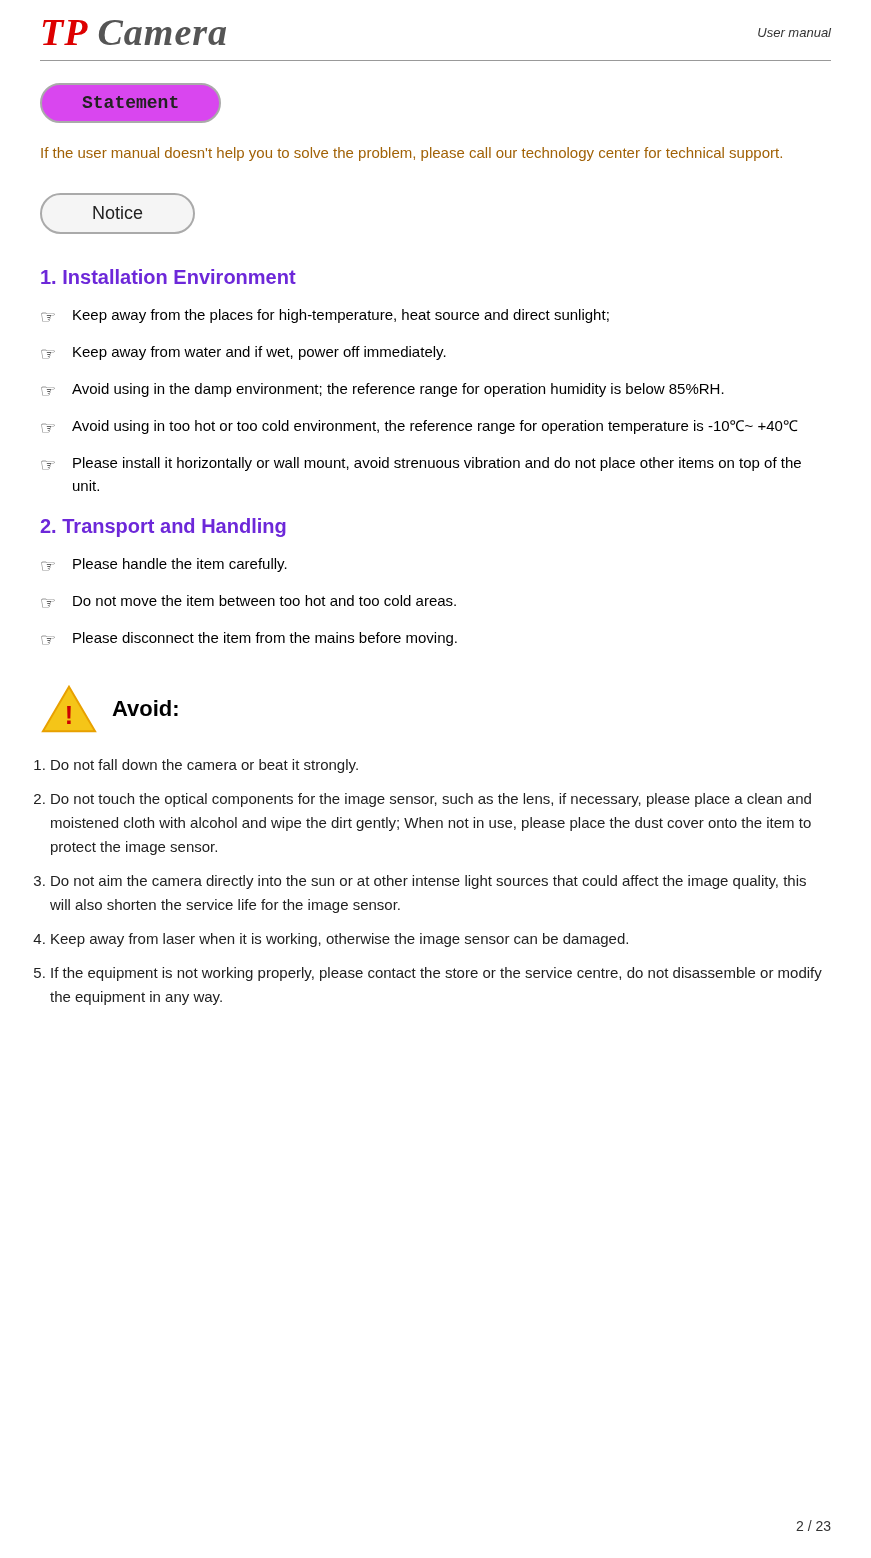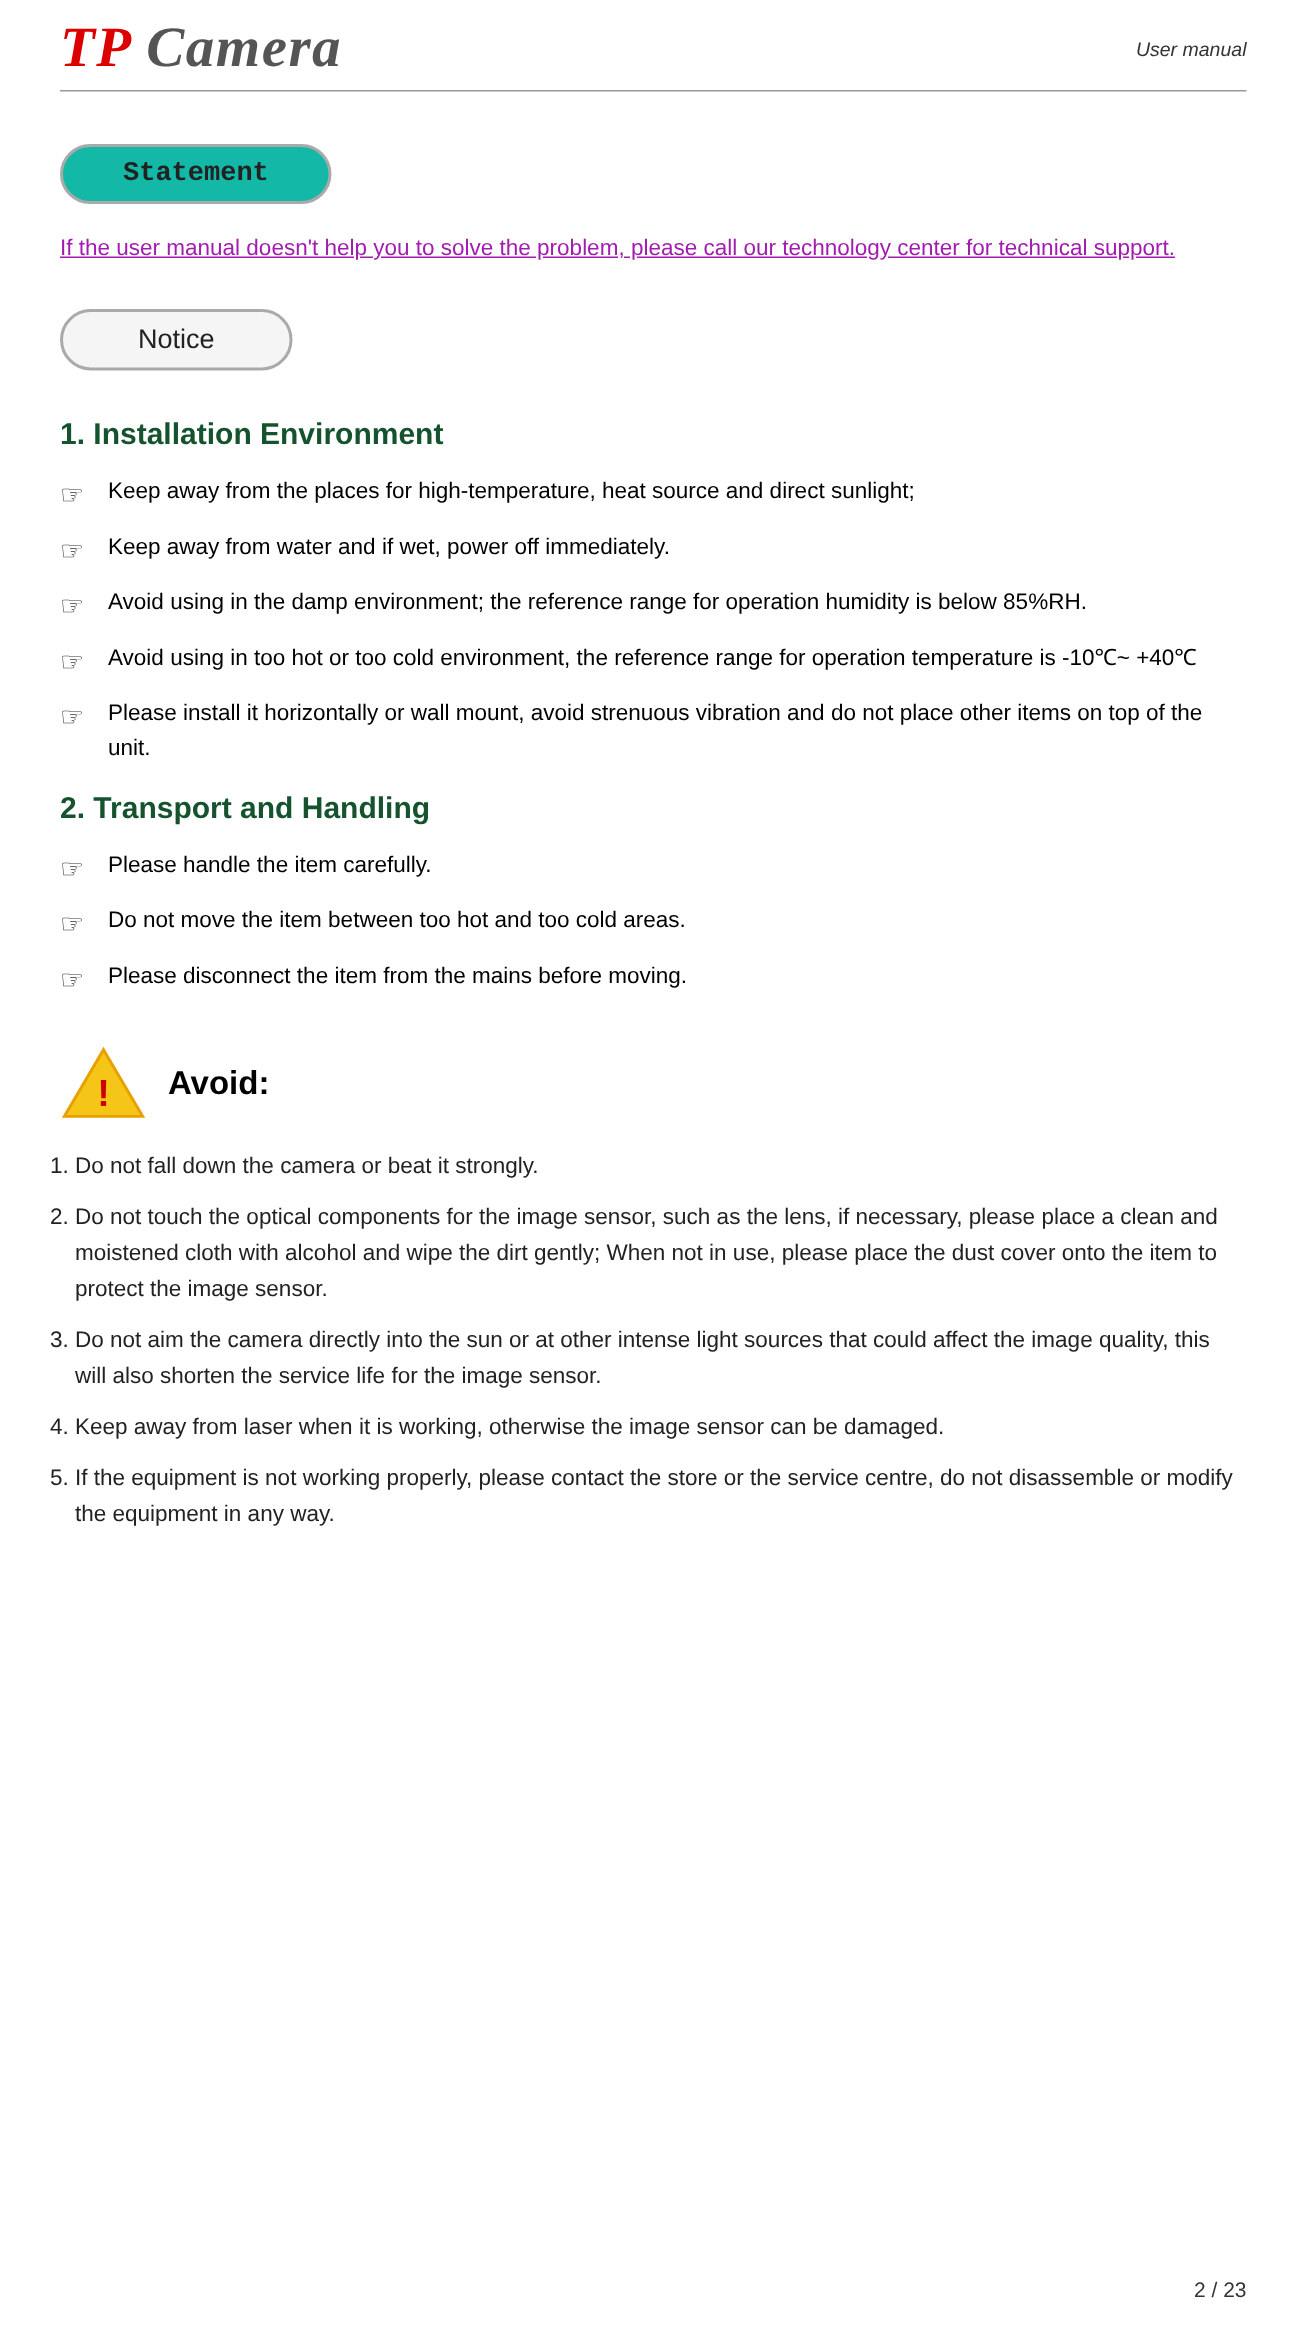--- a/index.html
+++ b/index.html
@@ -41,50 +41,49 @@
     
     .section-badge {
       display: inline-block;
       border: 2px solid #aaa;
       border-radius: 30px;
       padding: 8px 40px;
       font-family: 'Courier New', monospace;
       font-size: 18px;
       font-weight: bold;
       color: #222;
-      background: #14b8a6;
-      margin: 35px 0 18px 0;
+      background: #d946ef;
+      margin: 22px 0 18px 0;
     }
 
     .intro-text {
       font-size: 15px;
-      color: #a21caf;
+      color: #a16207;
       line-height: 1.6;
       margin-bottom: 10px;
-      text-decoration: underline;
     }
 
     
     .notice-badge {
       display: inline-block;
       border: 2px solid #aaa;
       border-radius: 30px;
       padding: 8px 50px;
       font-size: 18px;
       font-weight: normal;
       color: #222;
       background: #f5f5f5;
       margin: 18px 0 22px 0;
     }
 
     
     .section-heading {
       font-size: 20px;
       font-weight: bold;
-      color: #14532d;
+      color: #6d28d9;
       margin: 10px 0 14px 0;
     }
 
     
     .list-section {
       margin-bottom: 18px;
     }
     .list-item {
       display: flex;
       align-items: flex-start;

